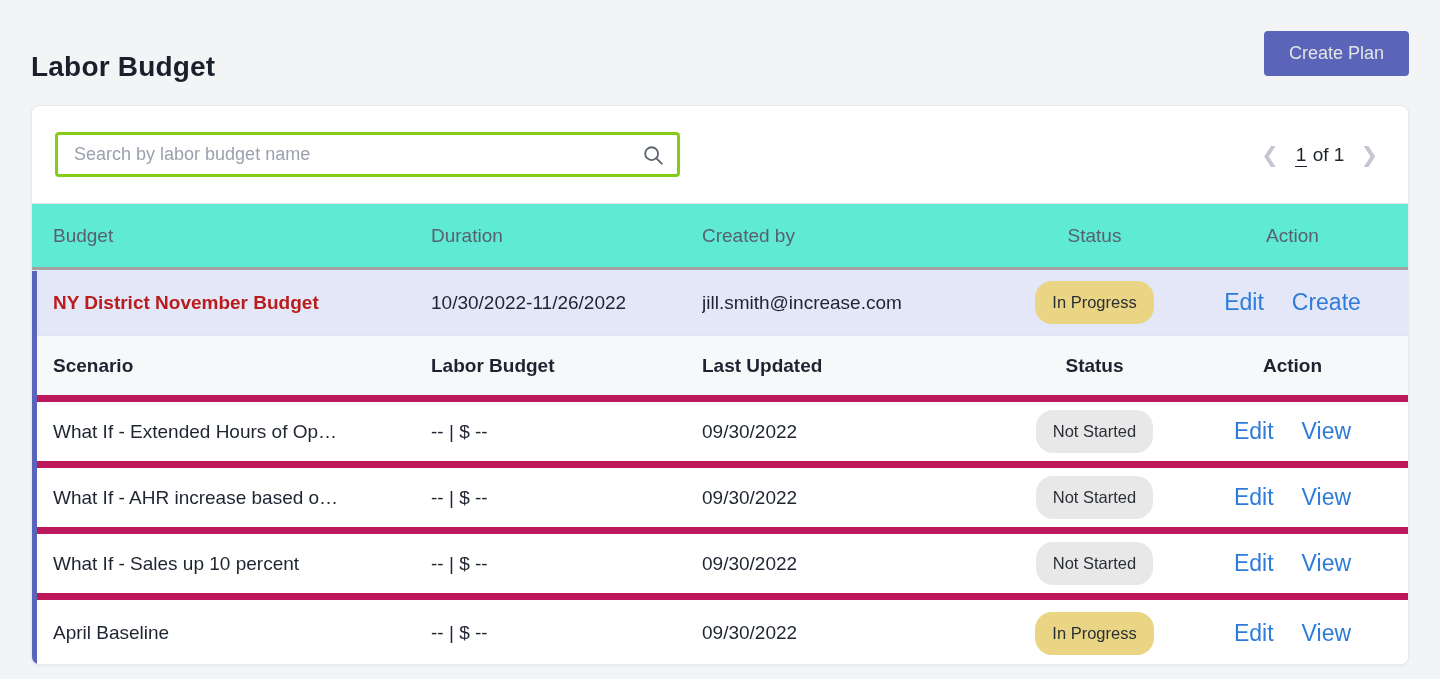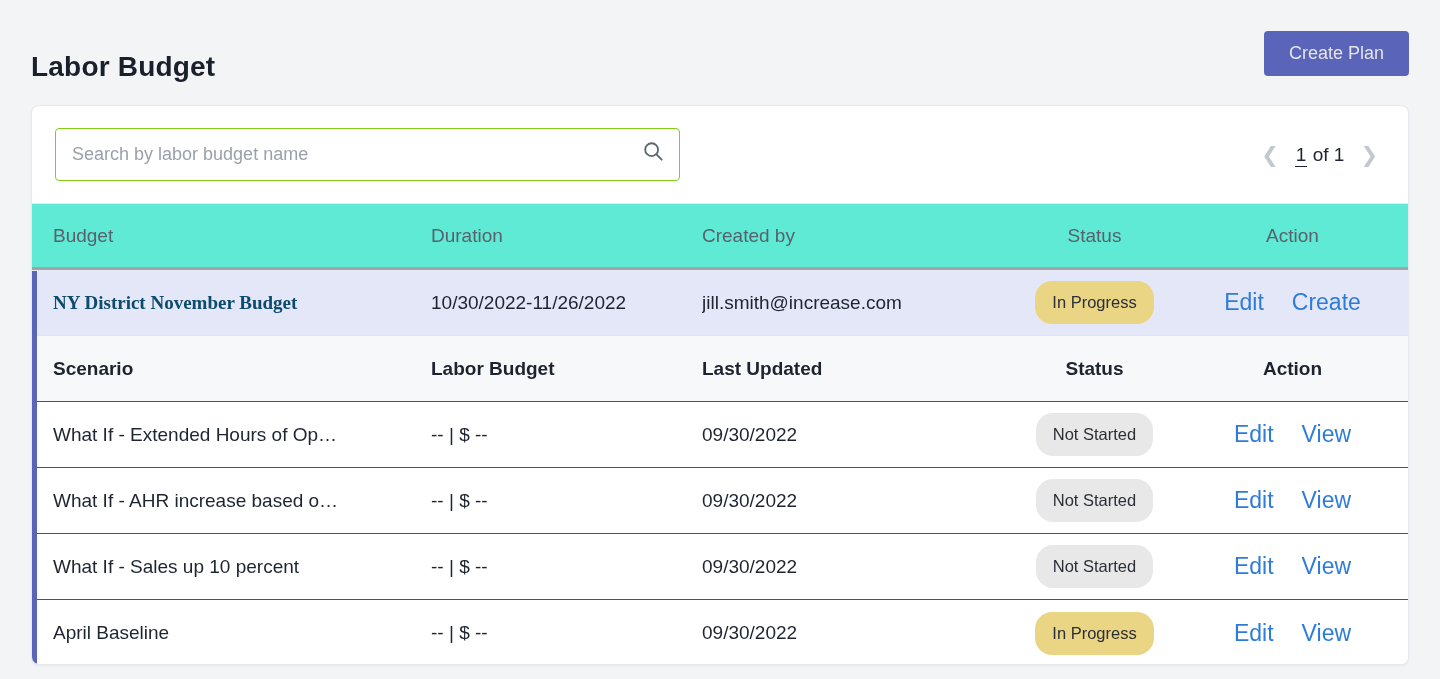--- a/index.html
+++ b/index.html
@@ -56,22 +56,22 @@
     display: flex;
     justify-content: space-between;
     align-items: center;
     height: 98px;
     padding: 0 28px 0 23px;
     border-bottom: 1px solid #e6e8ec;
   }
   .search-wrap { position: relative; width: 625px; }
   .search-input {
     width: 100%;
-    height: 53px;
-    border: 1px solid #84cc16;
+    height: 45px;
+    border: 3px solid #84cc16;
     border-radius: 4px;
     font-family: inherit;
     font-size: 18px;
     color: #1c212e;
     padding: 0 52px 0 16px;
     background: #ffffff;
     outline: none;
   }
   .search-input::placeholder { color: #9aa1ac; }
   .search-icon {
@@ -114,27 +114,27 @@
   }
   .col-center { justify-self: center; text-align: right; }
 
   .table-header {
     color: #59616e;
     font-size: 19px;
     border-bottom: 3px solid #a3a3a3;
     background: #5eead4;
   }
 
-  .row { border-bottom: 1px solid #be185d; background: #ffffff; }
+  .row { border-bottom: 7px solid #be185d; background: #ffffff; }
   .row:last-child { border-bottom: none; }
   .cell { font-size: 19px; color: #1e2430; white-space: nowrap; overflow: hidden; }
   .cell.name { font-weight: 400; }
 
   .budget-row { background: #e3e7f7; border-bottom: 1px solid #dfe3f2; }
-  .budget-row .cell.name { font-weight: 600; color: #0c4a6e; font-family: Liberation Serif, serif; }
+  .budget-row .cell.name { font-weight: 600; color: #b91c1c; }
 
   .scenario-header { background: #f7f8f9; }
   .scenario-header .cell { font-weight: 700; color: #1d2430; font-size: 19px; }
 
   .actions {
     display: flex;
     gap: 28px;
     justify-content: center;
     justify-self: center;
   }

